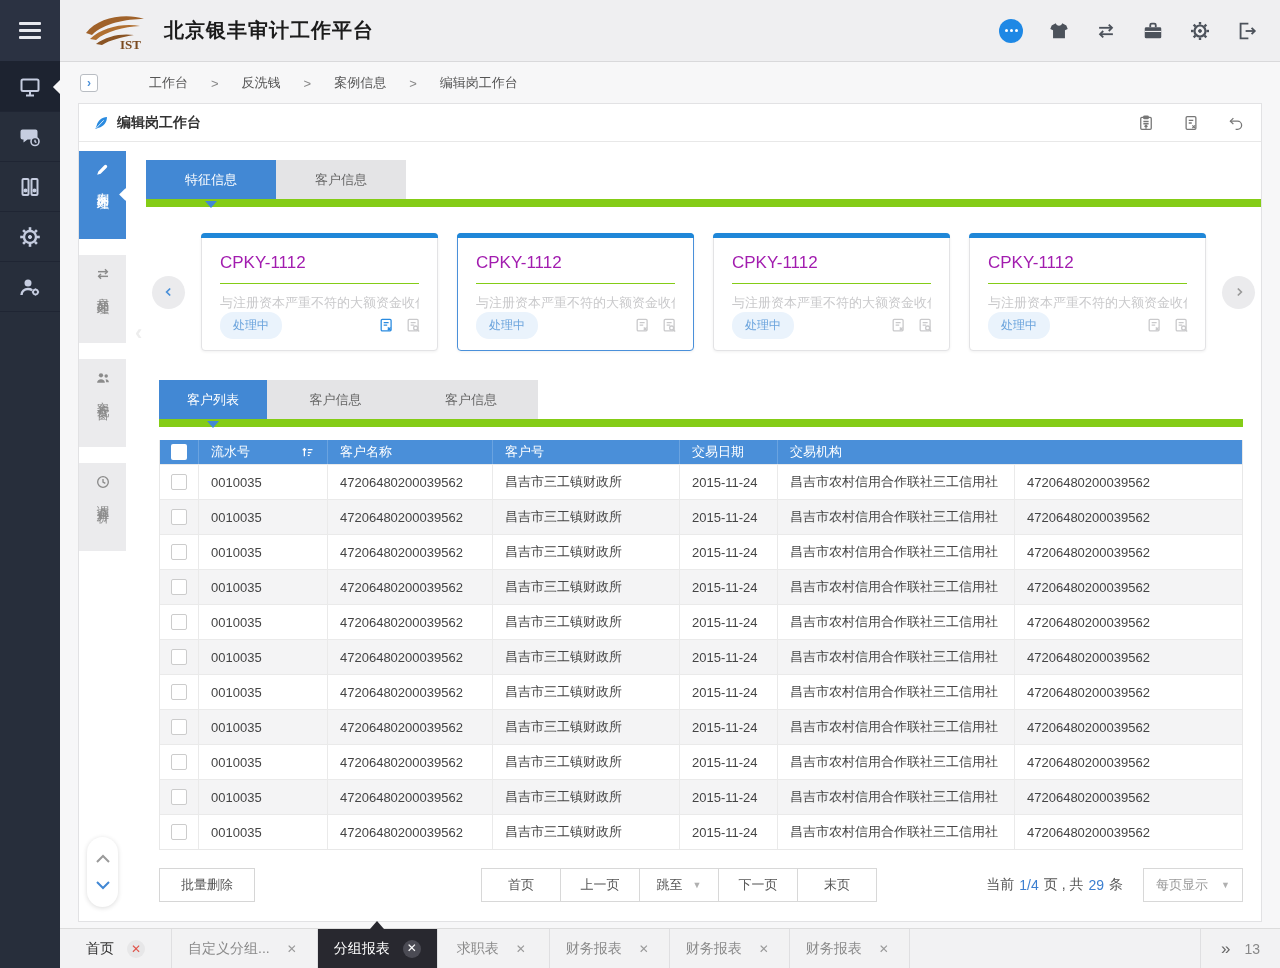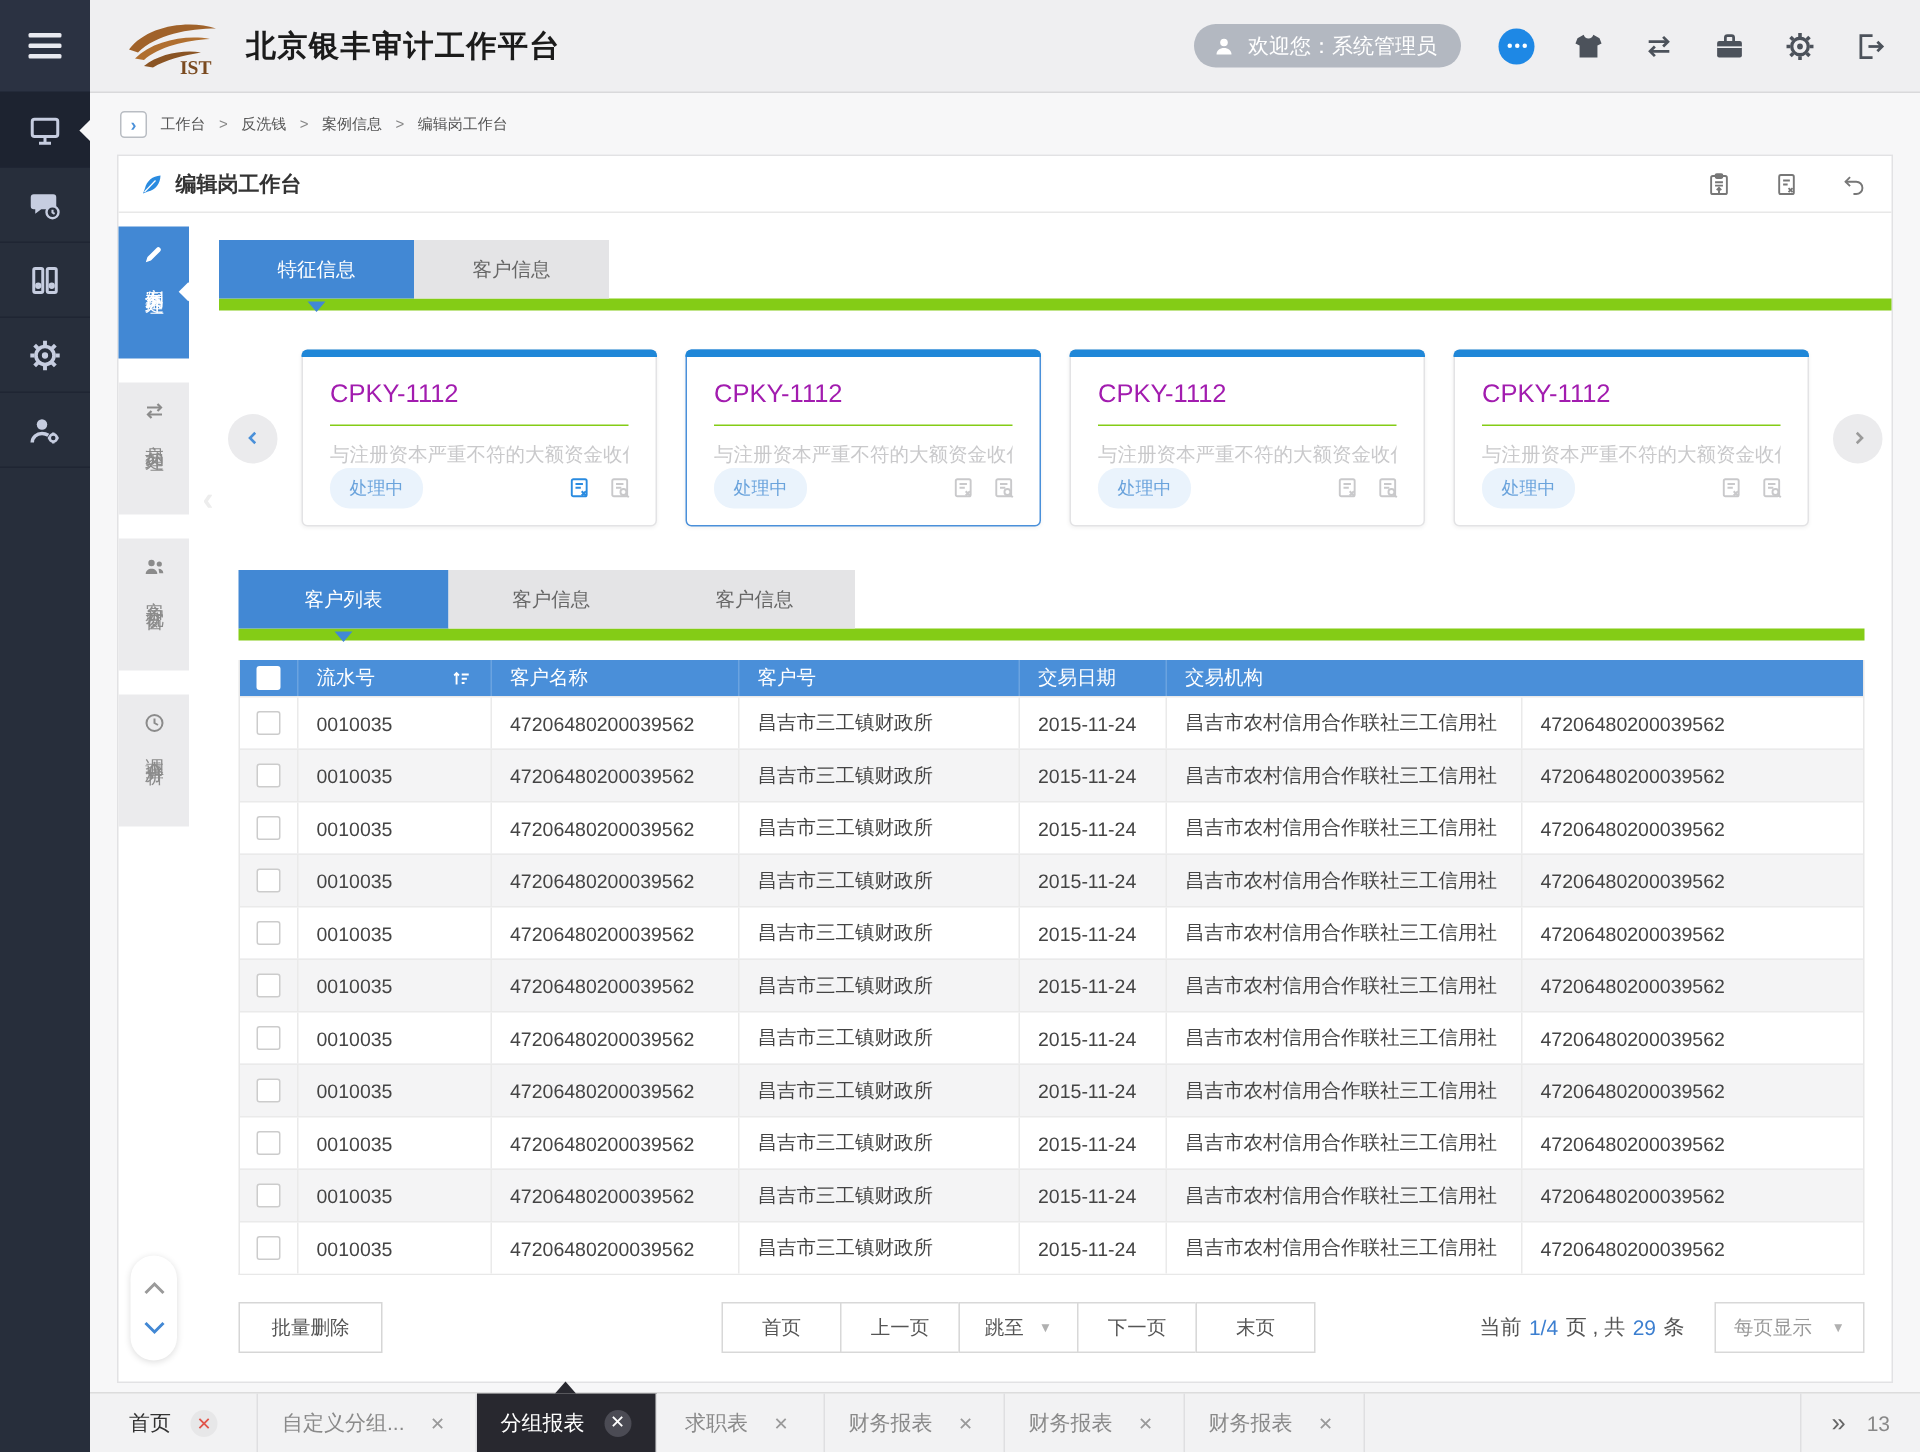--- a/index.html
+++ b/index.html
@@ -21,21 +21,21 @@
   .app-title { font-size:20px; font-weight:bold; color:#1b1b1b; margin-left:12px; letter-spacing:1px; }
   .header-right { margin-left:auto; margin-right:22px; display:flex; align-items:center; gap:25px; }
   .welcome-pill { background:#b3b8c1; color:#fff; border-radius:15px; height:29px; padding:0 16px 0 12px; display:flex; align-items:center; gap:8px; font-size:14px; cursor:pointer; }
   .h-icon { color:#4c525b; cursor:pointer; }
   .chat-badge { width:24px; height:24px; border-radius:50%; background:#1e88e5; display:flex; align-items:center; justify-content:center; gap:2px; cursor:pointer; }
   .chat-badge i { width:3px; height:3px; border-radius:50%; background:#fff; }
 
   
   #breadcrumb-row { position:absolute; left:60px; top:63px; width:1220px; height:40px; display:flex; align-items:center; padding-left:20px; }
   .bc-box { width:18px; height:18px; border:1px solid #b9bdc3; border-radius:3px; color:#4a90d9; font-size:12px; font-weight:bold; display:flex; align-items:center; justify-content:center; margin-right:9px; background:#fff; cursor:pointer; }
-  .bc-text { font-size:10px; color:#555; display:flex; gap:9px; align-items:center; }
+  .bc-text { font-size:13px; color:#555; display:flex; gap:23px; align-items:center;margin-left:42px; }
   .bc-sep { color:#888; }
 
   
   #panel { position:absolute; left:78px; top:103px; width:1184px; height:819px; background:#fff; border:1px solid #e2e2e4; }
   .panel-title { height:38px; border-bottom:1px solid #e8e8e8; display:flex; align-items:center; padding:0 16px 0 14px; }
   .panel-title .pt-label { font-size:14px; font-weight:bold; color:#333; margin-left:8px; }
   .pt-icons { margin-left:auto; display:flex; gap:27px; color:#777; }
   .pt-icons svg { cursor:pointer; }
   .panel-body { position:relative; height:779px; }
 
@@ -74,21 +74,21 @@
   .card-desc { color:#c9c9cb; font-size:13px; margin-top:10px; white-space:nowrap; overflow:hidden; }
   .card-foot { position:absolute; left:18px; right:15px; bottom:11px; display:flex; align-items:center; justify-content:space-between; }
   .status-pill { background:#eaf3fc; color:#6aa3dc; font-size:12px; padding:5px 13px; border-radius:13px; }
   .card-icons { display:flex; gap:10px; color:#c9c9cb; }
   .card-icons svg { cursor:pointer; }
   .icons-active .ic-doc-x { color:#2a8be0; }
 
   
   .table-section { margin-left:13px; }
   .table-tabs { margin-top:25px; }
-  .table-tabs .tab { width:140px; }
+  .table-tabs .tab { width:108px; }
   .table-tabs .tab:nth-child(2) { width:137px; }
   .table-tabs .tab:nth-child(3) { width:134px; }
 
   .grid-table { margin-top:13px; border:1px solid #e8e8e8; border-top:none; }
   .thead { display:grid; grid-template-columns:38px 129px 165px 187px 98px 237px 1fr; background:#4a8fd9; color:#fff; height:24px; font-size:13px; }
   .th { display:flex; align-items:center; padding-left:12px; border-left:1px solid rgba(255,255,255,.18); }
   .th:first-child { border-left:none; justify-content:center; padding-left:0; }
   .th-sort { margin-left:auto; margin-right:12px; cursor:pointer; }
   .cb { width:16px; height:16px; background:#fff; border:1px solid #ccc; border-radius:2px; cursor:pointer; }
   .thead .cb { border:none; }
@@ -195,29 +195,20 @@
   <div class="logo">
     <svg width="74" height="40" viewBox="0 0 74 40">
       <path d="M8 22 C20 6 48 2 66 8 C48 8 26 12 14 24 Z" fill="#a0622a"></path>
       <path d="M12 28 C24 16 46 12 62 15 C46 16 28 20 18 29 Z" fill="#b06f30"></path>
       <path d="M18 33 C28 25 44 22 56 24 C44 26 32 29 24 34 Z" fill="#8a5424"></path>
       <text x="42" y="38" font-family="Liberation Serif, DejaVu Serif, serif" font-size="13" font-weight="bold" fill="#7a4a20">IST</text>
     </svg>
   </div>
   <div class="app-title">北京银丰审计工作平台</div>
   <div class="header-right">
-    <div class="welcome-pill">
-      <span>
-          <svg width="16" height="16" viewBox="0 0 24 24">
-            <circle cx="12" cy="8" r="3.8" fill="#fff"></circle>
-            <path d="M4.5 20c0-4.2 3.3-6.6 7.5-6.6s7.5 2.4 7.5 6.6Z" fill="#fff"></path>
-          </svg>
-        </span>
-      <span>欢迎您：系统管理员</span>
-    </div>
     <div class="chat-badge">
         <i></i>
         <i></i>
         <i></i>
       </div>
     <span class="h-icon">
         <svg width="22" height="22" viewBox="0 0 24 24">
           <path d="M8.5 3.5 4 6 2.5 9.8l3 1.4V20h13v-8.8l3-1.4L20 6l-4.5-2.5c-.4 1.7-1.8 2.7-3.5 2.7s-3.1-1-3.5-2.7Z" fill="currentColor"></path>
         </svg>
       </span>

